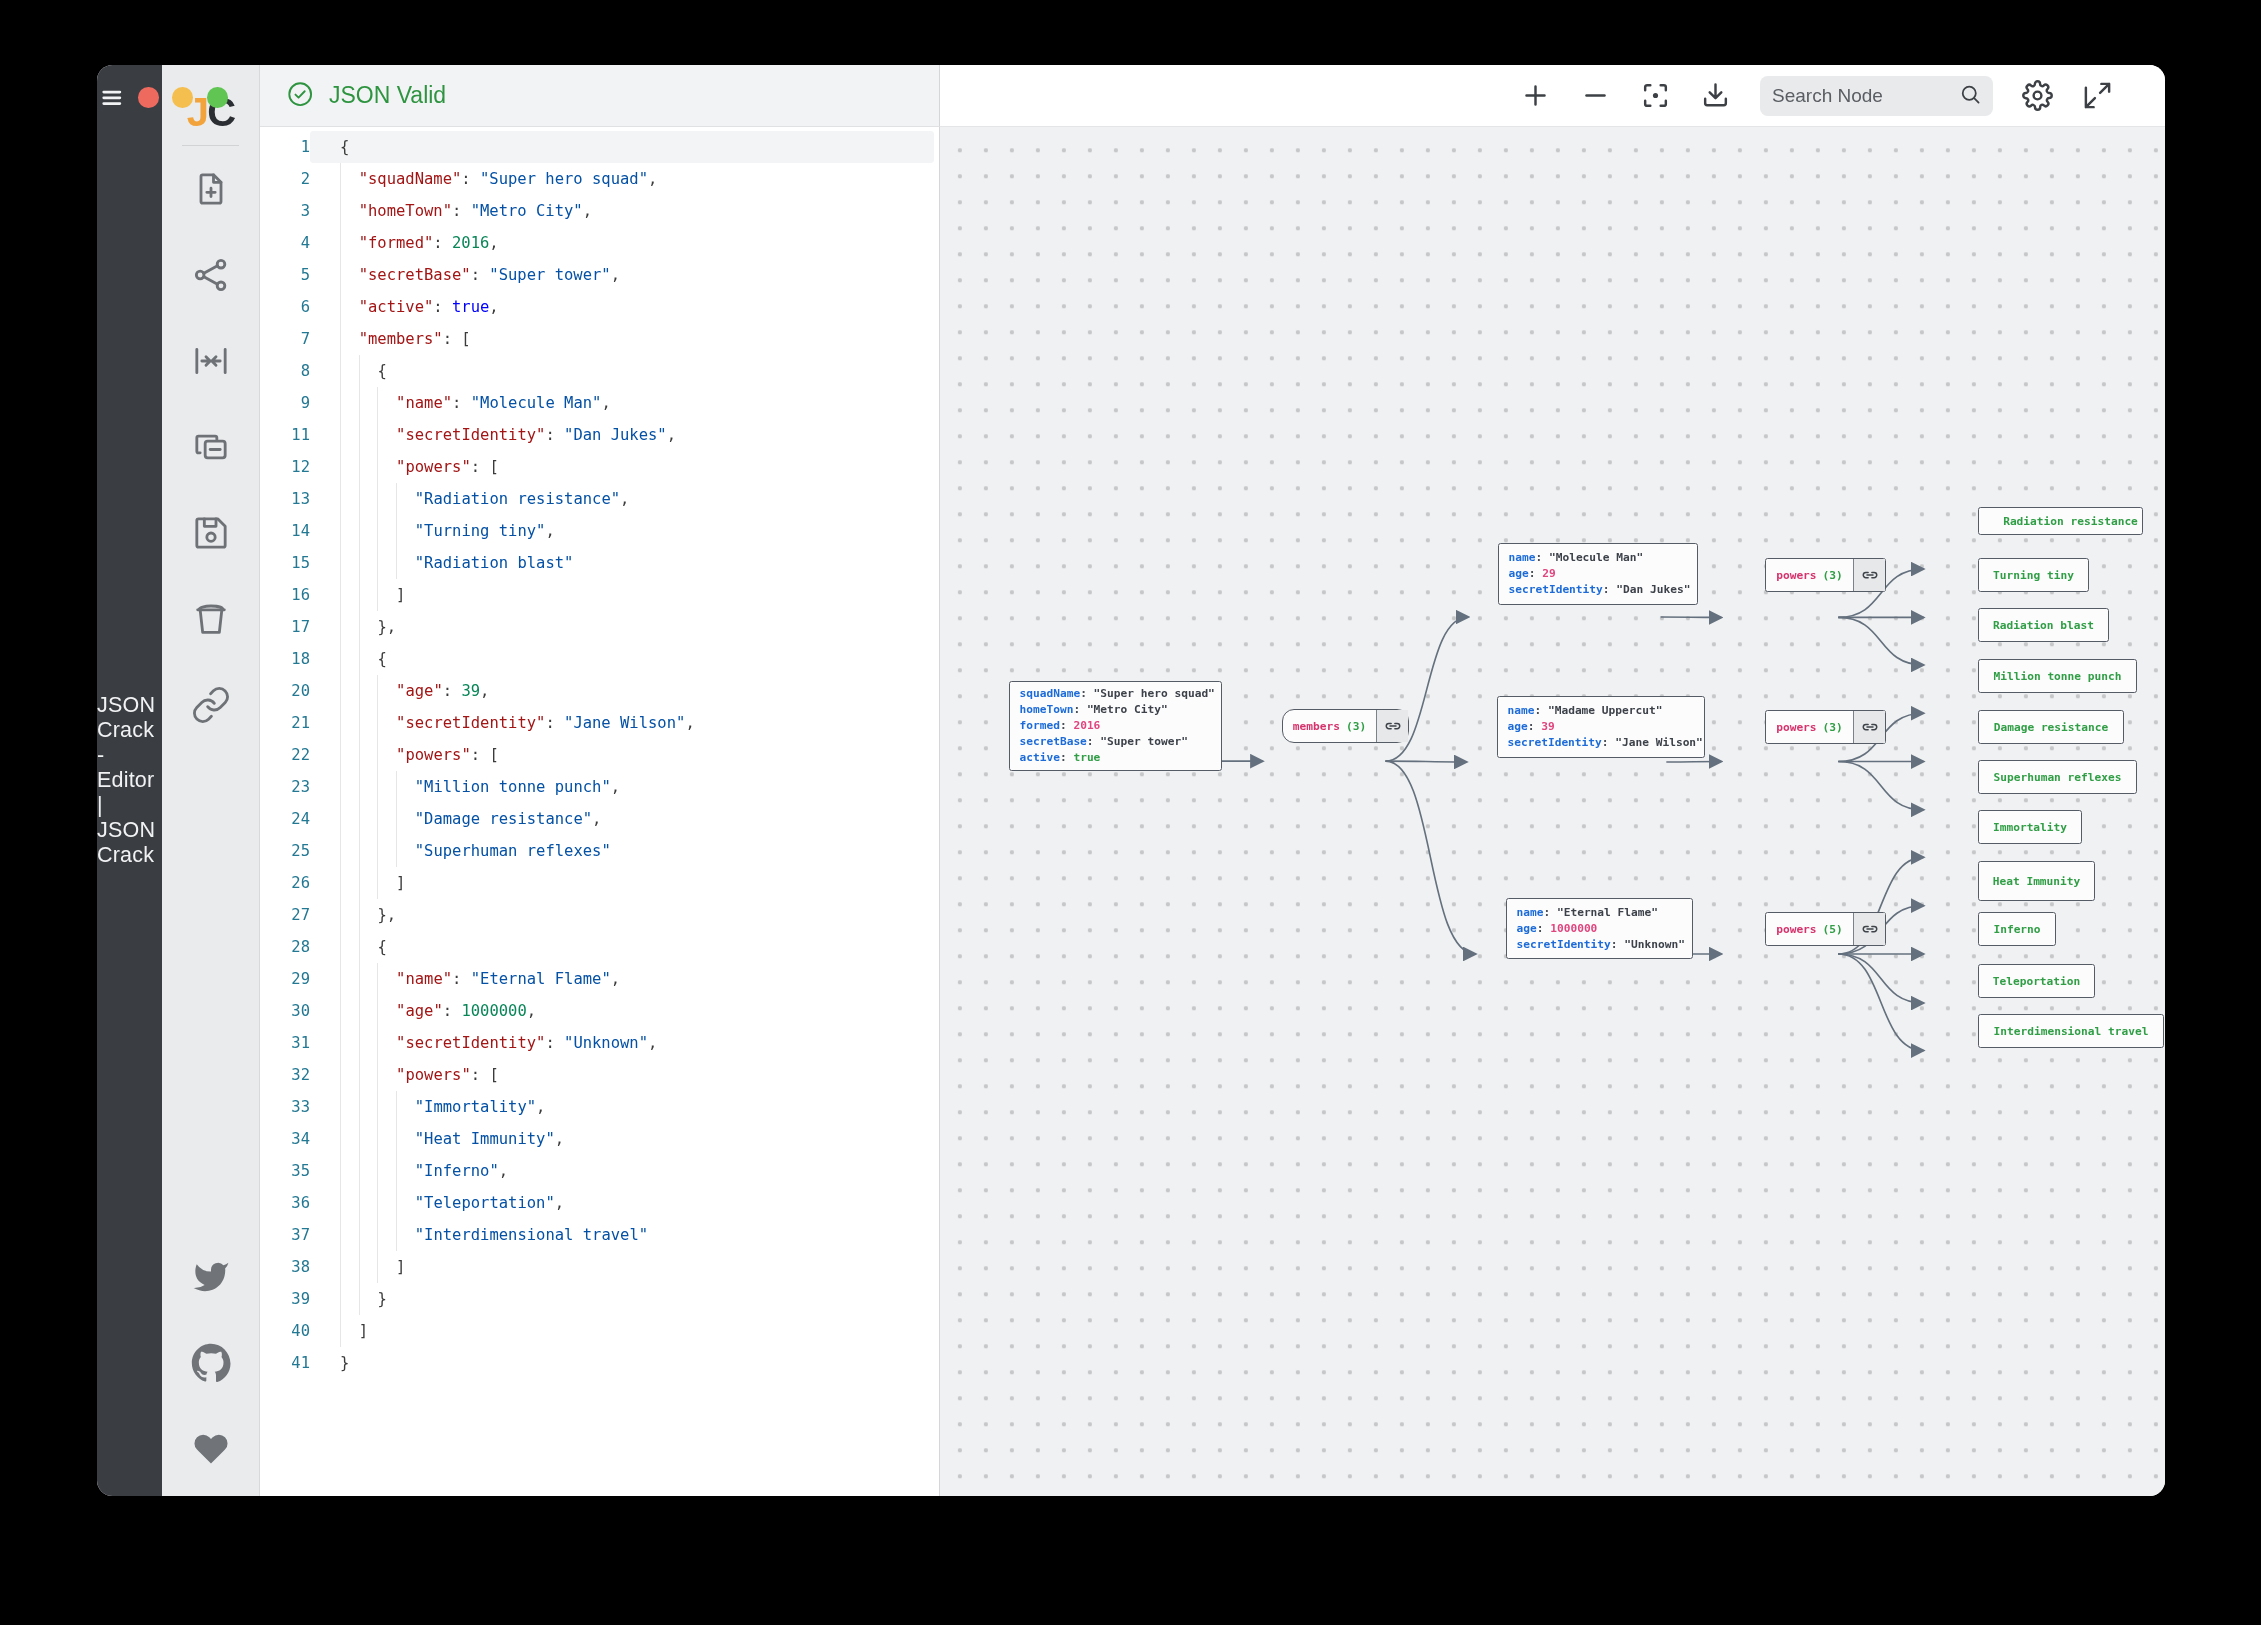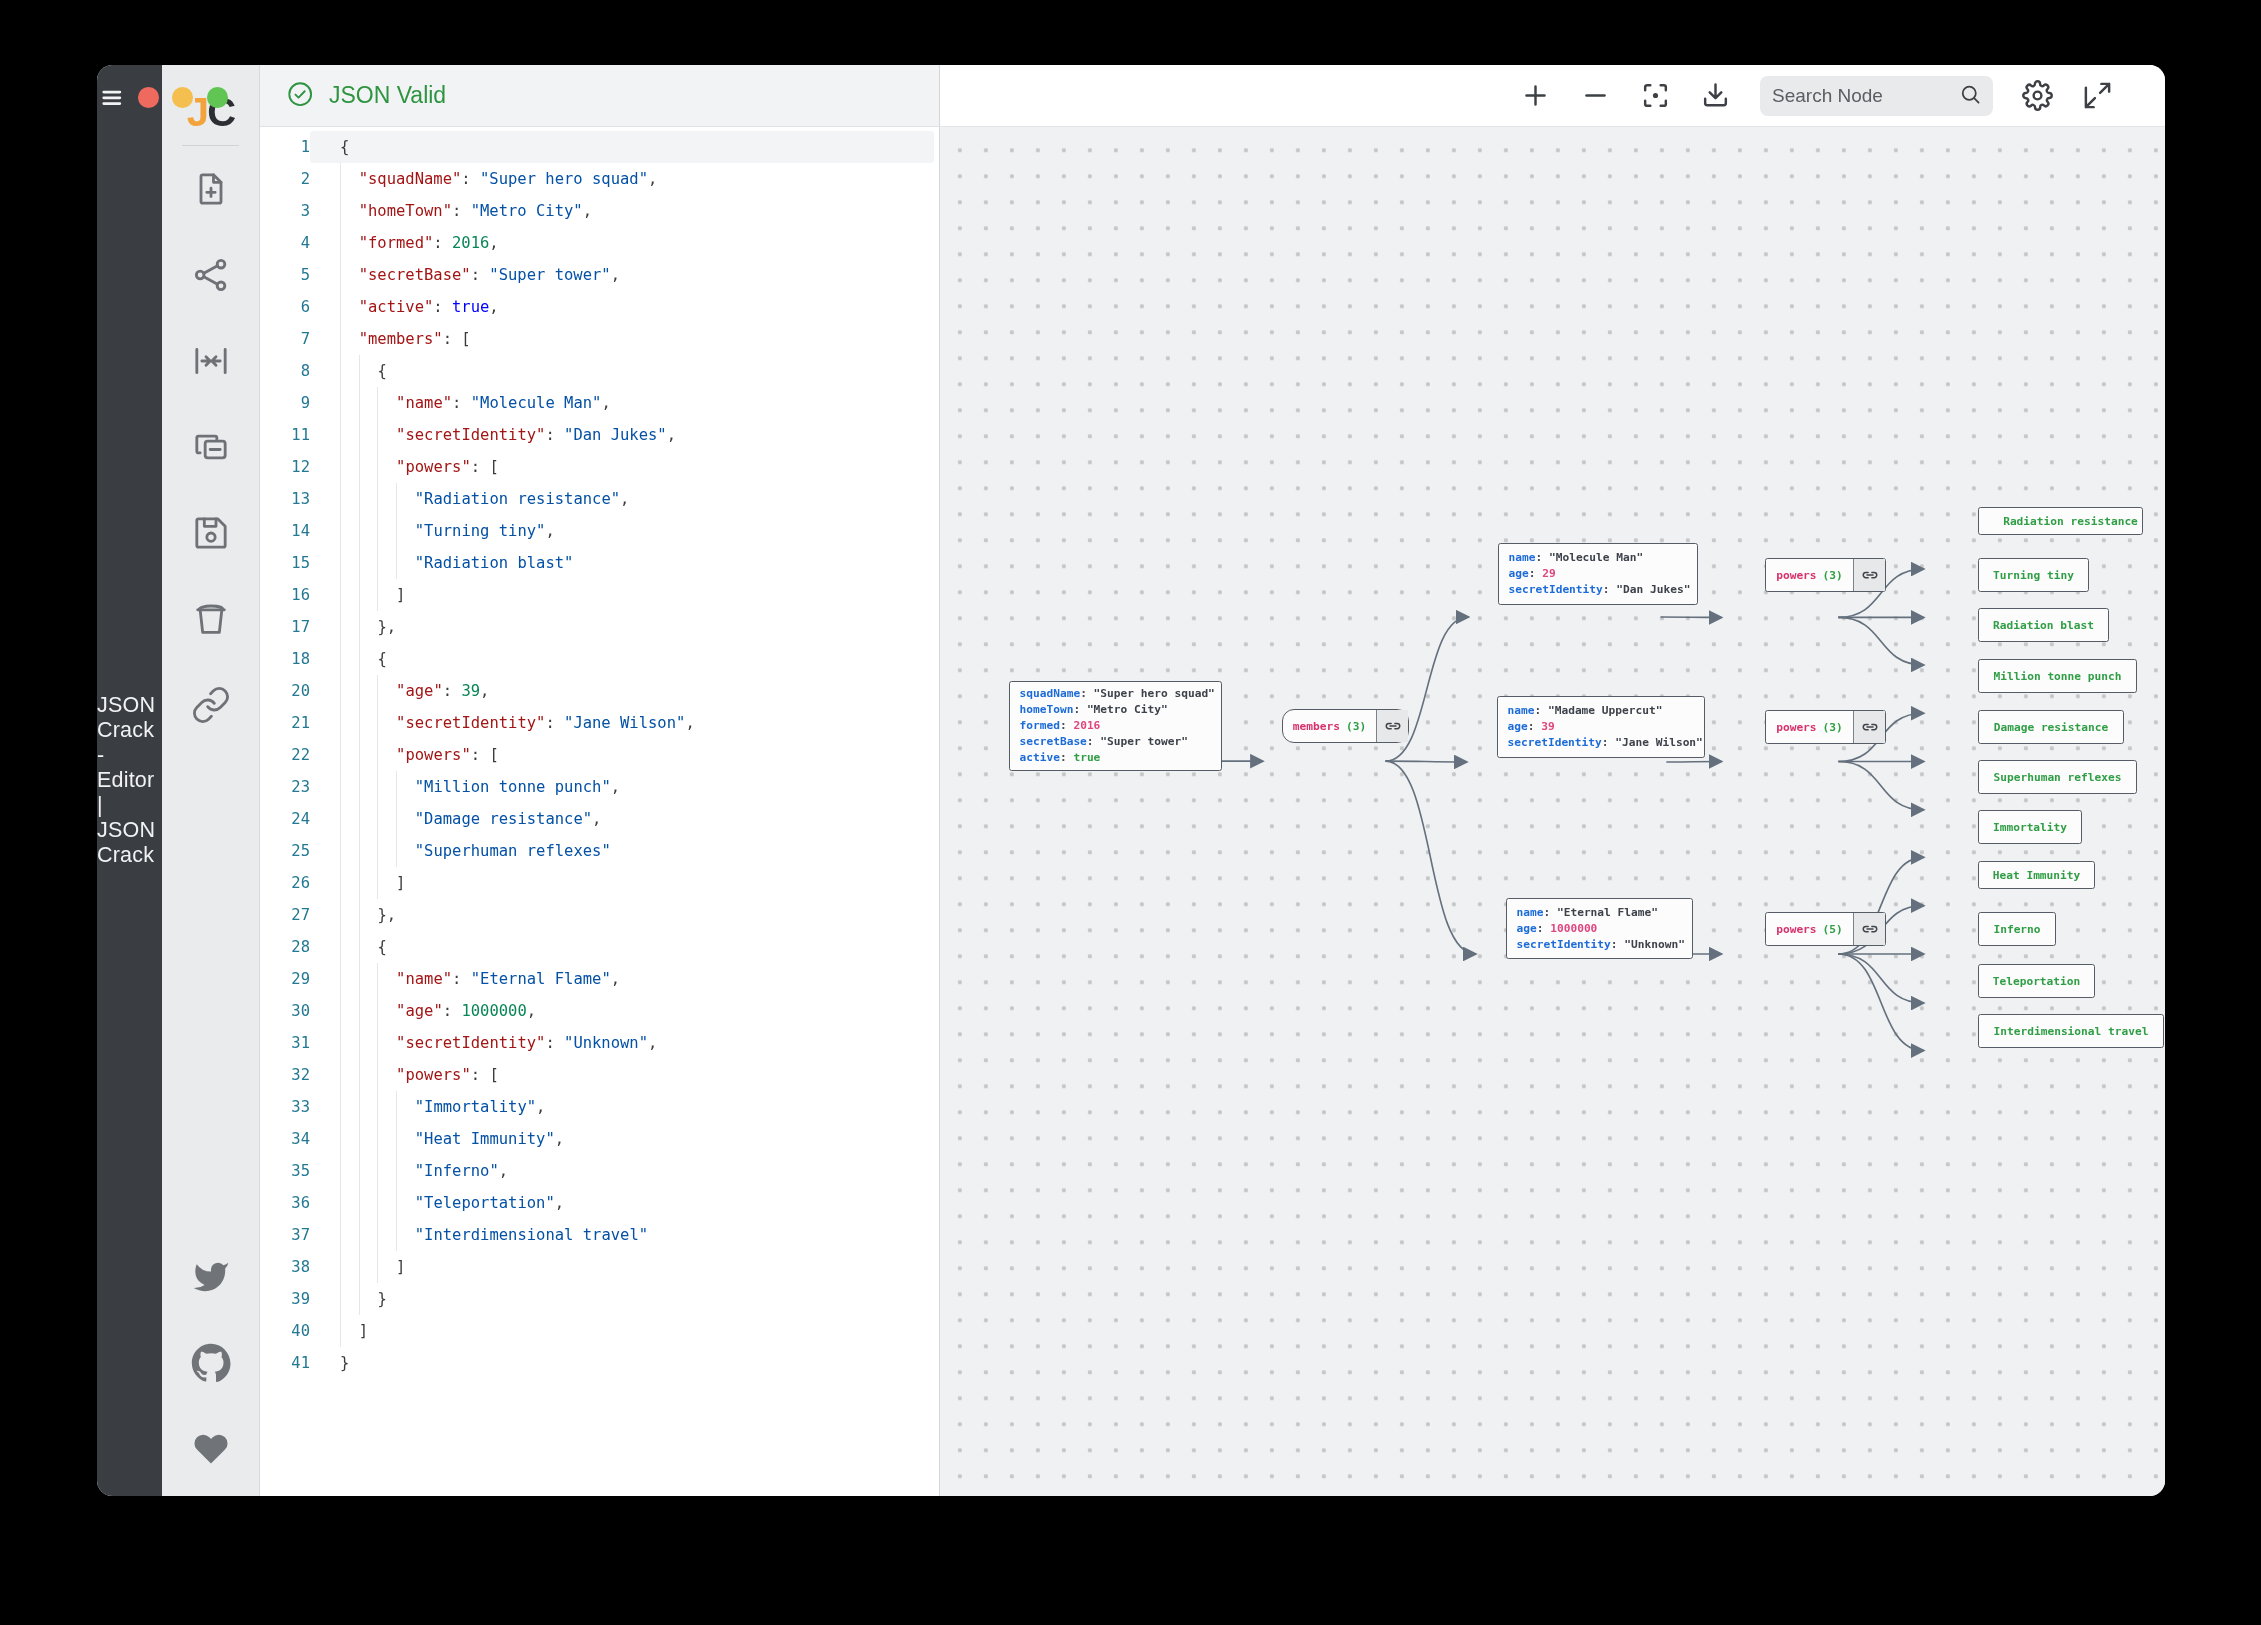--- a/index.html
+++ b/index.html
@@ -495,21 +495,21 @@
             </div>
             <div class="gnode leaf" style="left: 1038px; top: 583px; width: 146px; height: 34px;">
               <span class="leaftext">Damage resistance</span>
             </div>
             <div class="gnode leaf" style="left: 1038px; top: 633px; width: 159px; height: 34px;">
               <span class="leaftext">Superhuman reflexes</span>
             </div>
             <div class="gnode leaf" style="left: 1038px; top: 683px; width: 104px; height: 34px;">
               <span class="leaftext">Immortality</span>
             </div>
-            <div class="gnode leaf" style="left: 1038px; top: 734px; width: 117px; height: 28px;">
+            <div class="gnode leaf" style="left: 1038px; top: 734px; width: 117px; height: 40px;">
               <span class="leaftext">Heat Immunity</span>
             </div>
             <div class="gnode leaf" style="left: 1038px; top: 785px; width: 78px; height: 34px;">
               <span class="leaftext">Inferno</span>
             </div>
             <div class="gnode leaf" style="left: 1038px; top: 837px; width: 117px; height: 34px;">
               <span class="leaftext">Teleportation</span>
             </div>
             <div class="gnode leaf" style="left: 1038px; top: 887px; width: 186px; height: 34px;">
               <span class="leaftext">Interdimensional travel</span>

